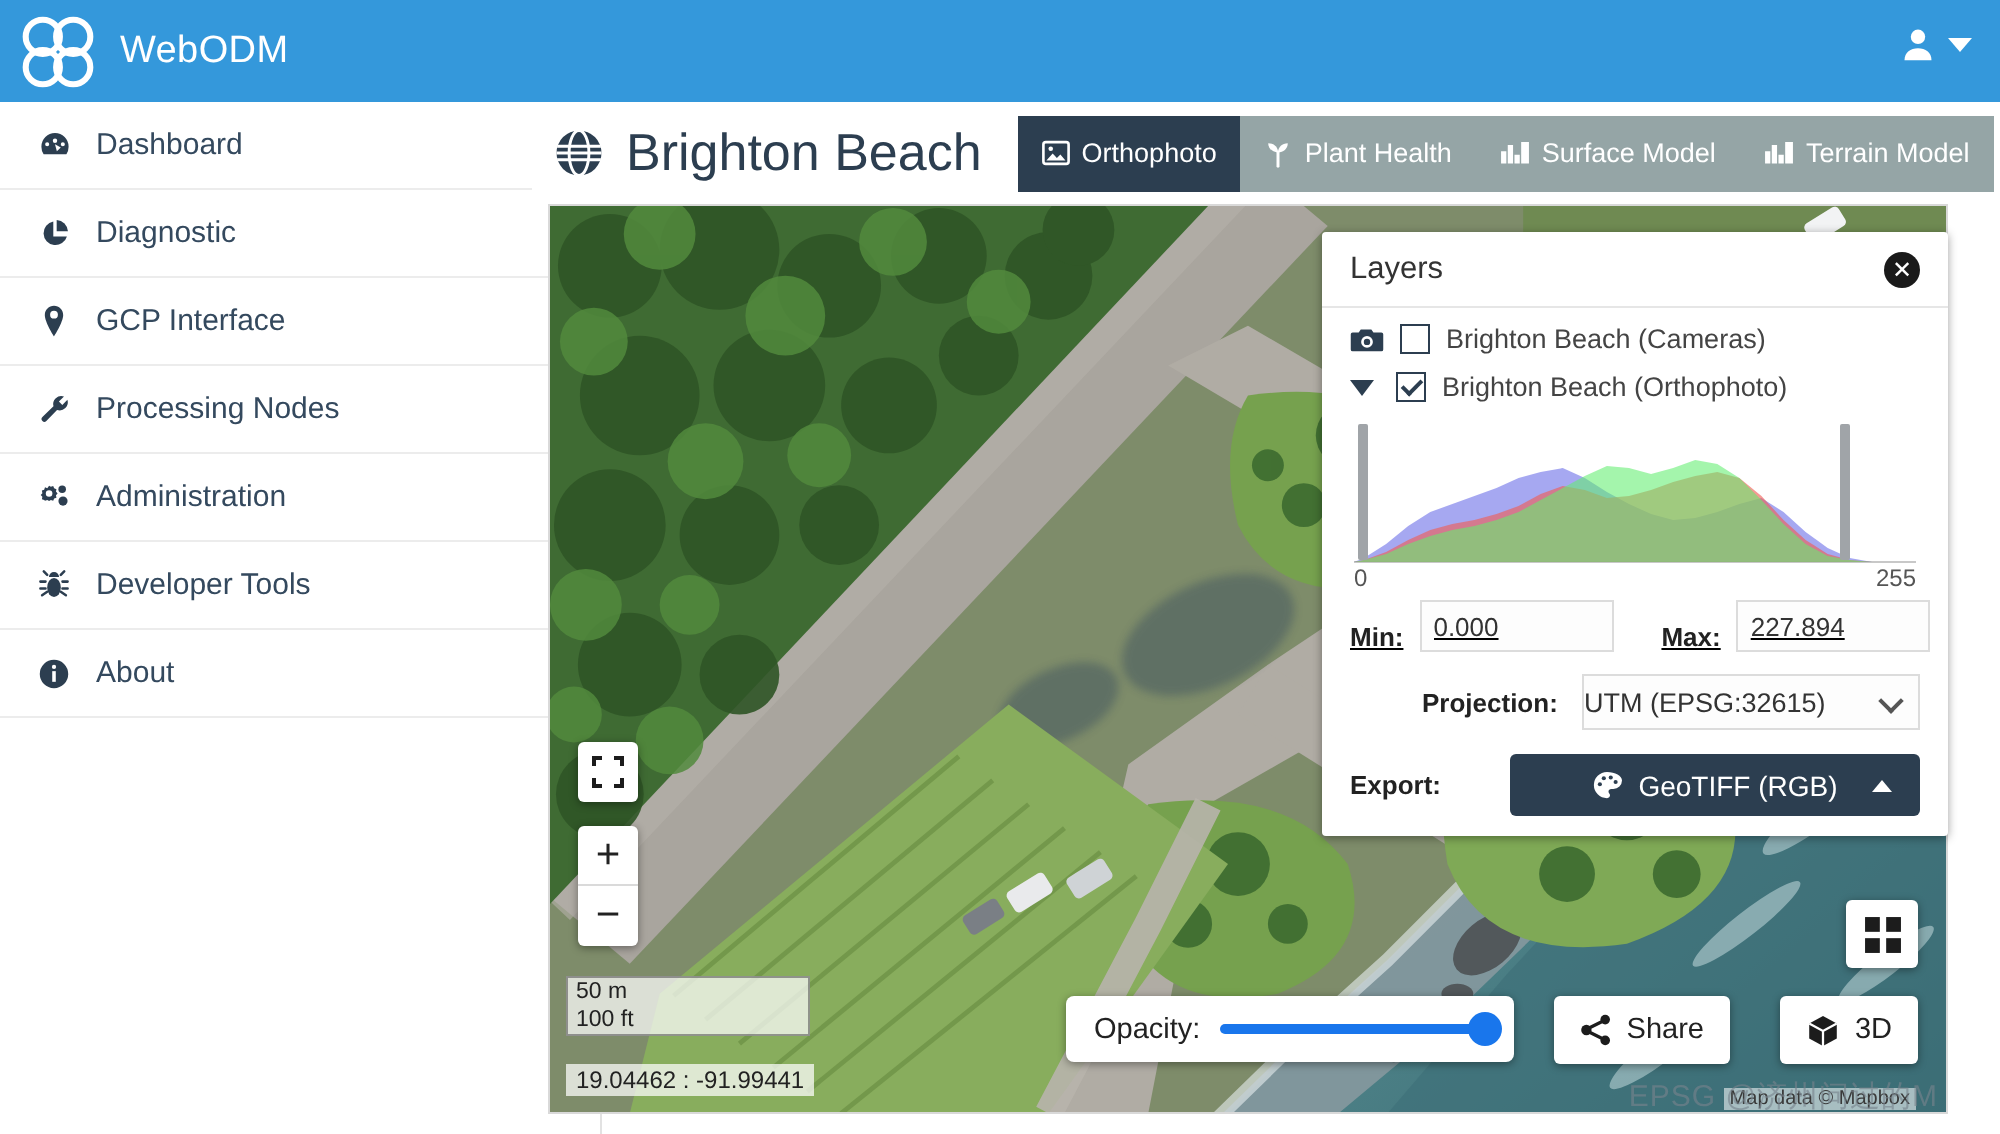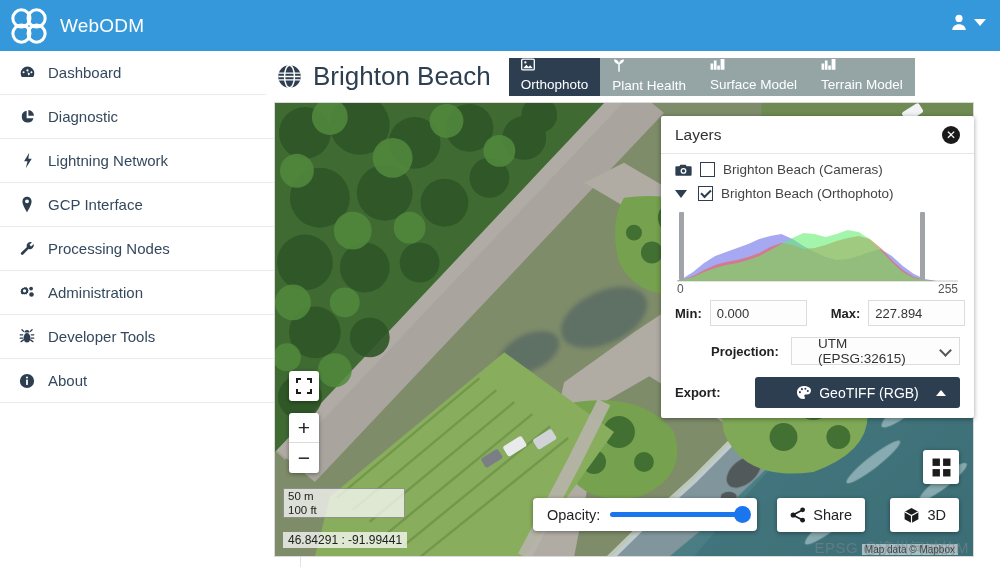--- a/index.html
+++ b/index.html
@@ -63,23 +63,23 @@
     position: absolute; left: 266px; top: 51px; width: 734px; height: 51px;
     background: #fff; display: flex; align-items: center;
   }
   .proj-title {
     display: flex; align-items: center; gap: 10px;
     margin-left: 10px; color: #2c3e50;
   }
   .proj-title .ttl { font-size: 26px; }
   .tabs { display: flex; margin-left: 18px; height: 38px; }
   .tab {
-    display: flex; align-items: flex-start; gap: 6px;
+    display: flex; align-items: center; gap: 6px;
     padding: 0 12px; height: 38px; color: #fff; font-size: 13.5px;
-    background: #95a5a6; cursor: pointer; white-space: nowrap; flex-direction: column;
+    background: #95a5a6; cursor: pointer; white-space: nowrap;
   }
   .tab.active { background: #2c3e50; }
   .tab svg { display: block; }
 
   
   .layers-panel {
     position: absolute; left: 661px; top: 116px; width: 313px;
     background: #fff; box-shadow: 0 1px 5px rgba(0,0,0,.38);
     border-radius: 2px; z-index: 30; padding-bottom: 10px;
   }
@@ -121,37 +121,37 @@
   .hist-axis {
     position: absolute; bottom: 0; left: 0; right: 0;
     display: flex; justify-content: space-between;
     font-size: 12px; color: #555;
   }
   .hist-handle {
     position: absolute; top: 2px; width: 5px; height: 68px;
     background: #a0a4a8; border-radius: 1px; cursor: ew-resize;
   }
 
-  .minmax-row { display: flex; align-items: center; margin-top: 4px; }
+  .minmax-row { display: flex; align-items: flex-end; margin-top: 4px; text-decoration: underline; }
   .mm-label { font-size: 13px; font-weight: bold; color: #222; }
   .mm-input {
     border: 1px solid #dcdcdc; background: #fdfdfd; height: 26px;
     font-size: 13px; color: #333; padding: 0 6px; outline: none;
     font-family: "Liberation Sans", sans-serif;
   }
   .mm-input.min { width: 97px; margin-left: 8px; }
   .mm-input.max { width: 97px; margin-left: 8px; }
   .mm-label.maxl { margin-left: 24px; }
 
   .proj-row { display: flex; align-items: center; margin-top: 11px; margin-left: 36px; }
   .proj-lbl { font-size: 13px; font-weight: bold; color: #222; width: 80px; }
   .proj-select {
     position: relative; flex: 1; height: 28px; border: 1px solid #dcdcdc;
     background: #fdfdfd; font-size: 13.5px; color: #333;
-    display: flex; align-items: center; padding: 0 26px; cursor: pointer;
+    display: flex; align-items: center; padding: 0 0; cursor: pointer;
   }
   .proj-chevron {
     position: absolute; right: 9px; top: 8px; width: 9px; height: 9px;
     border-right: 2px solid #555; border-bottom: 2px solid #555;
     transform: rotate(45deg);
   }
 
   .export-row { display: flex; align-items: center; margin-top: 12px; }
   .export-lbl { font-size: 13px; font-weight: bold; color: #222; width: 80px; }
   .export-btn {
@@ -281,28 +281,20 @@
     <div class="side-item">
       <span class="si-icon">
         <svg width="17" height="17" viewBox="0 0 20 20">
             <path d="M9 3.2A7 7 0 1017 12h-8z" fill="#2c3e50"></path>
             <path d="M11 2.4V9h6.6A7 7 0 0011 2.4z" fill="#2c3e50"></path>
           </svg>
       </span>
       <span>Diagnostic</span>
     </div>
 
-    <div class="side-item">
-      <span class="si-icon">
-        <svg width="15" height="17" viewBox="0 0 12 20">
-            <path d="M8 1L2 11h4l-2 8 7-11H7z" fill="#2c3e50"></path>
-          </svg>
-      </span>
-      <span>Lightning Network</span>
-    </div>
 
     <div class="side-item">
       <span class="si-icon">
         <svg width="14" height="17" viewBox="0 0 14 20">
             <path d="M7 1C4 1 1.6 3.4 1.6 6.4 1.6 10.6 7 19 7 19s5.4-8.4 5.4-12.6C12.4 3.4 10 1 7 1zm0 7.6a2.3 2.3 0 110-4.6 2.3 2.3 0 010 4.6z" fill="#2c3e50"></path>
           </svg>
       </span>
       <span>GCP Interface</span>
     </div>
 
@@ -545,21 +537,21 @@
 
     <div class="map-ctrl zoom-group">
       <div class="zoom-btn plus">+</div>
       <div class="zoom-btn">−</div>
     </div>
 
     <div class="scalebar">
       <div class="sb-line top m">50 m</div>
       <div class="sb-line ft">100 ft</div>
     </div>
-    <div class="coords">46.84291 : -91.99441</div>
+    <div class="coords">19.04462 : -91.99441</div>
 
     <div class="opacity-ctrl">
       <span class="op-label">Opacity:</span>
       <div class="op-track">
         <span class="op-thumb"></span>
       </div>
     </div>
 
     <div class="map-ctrl basemap-btn">
       <svg width="19" height="19" viewBox="0 0 18 18">

